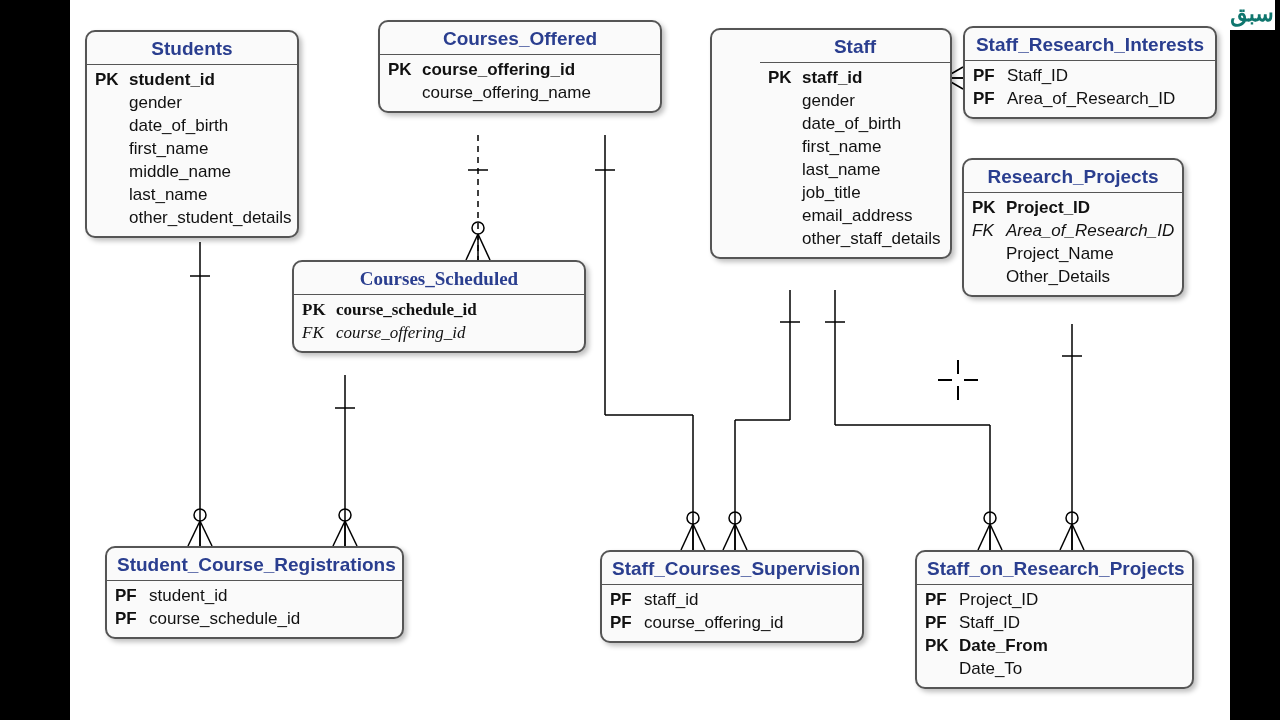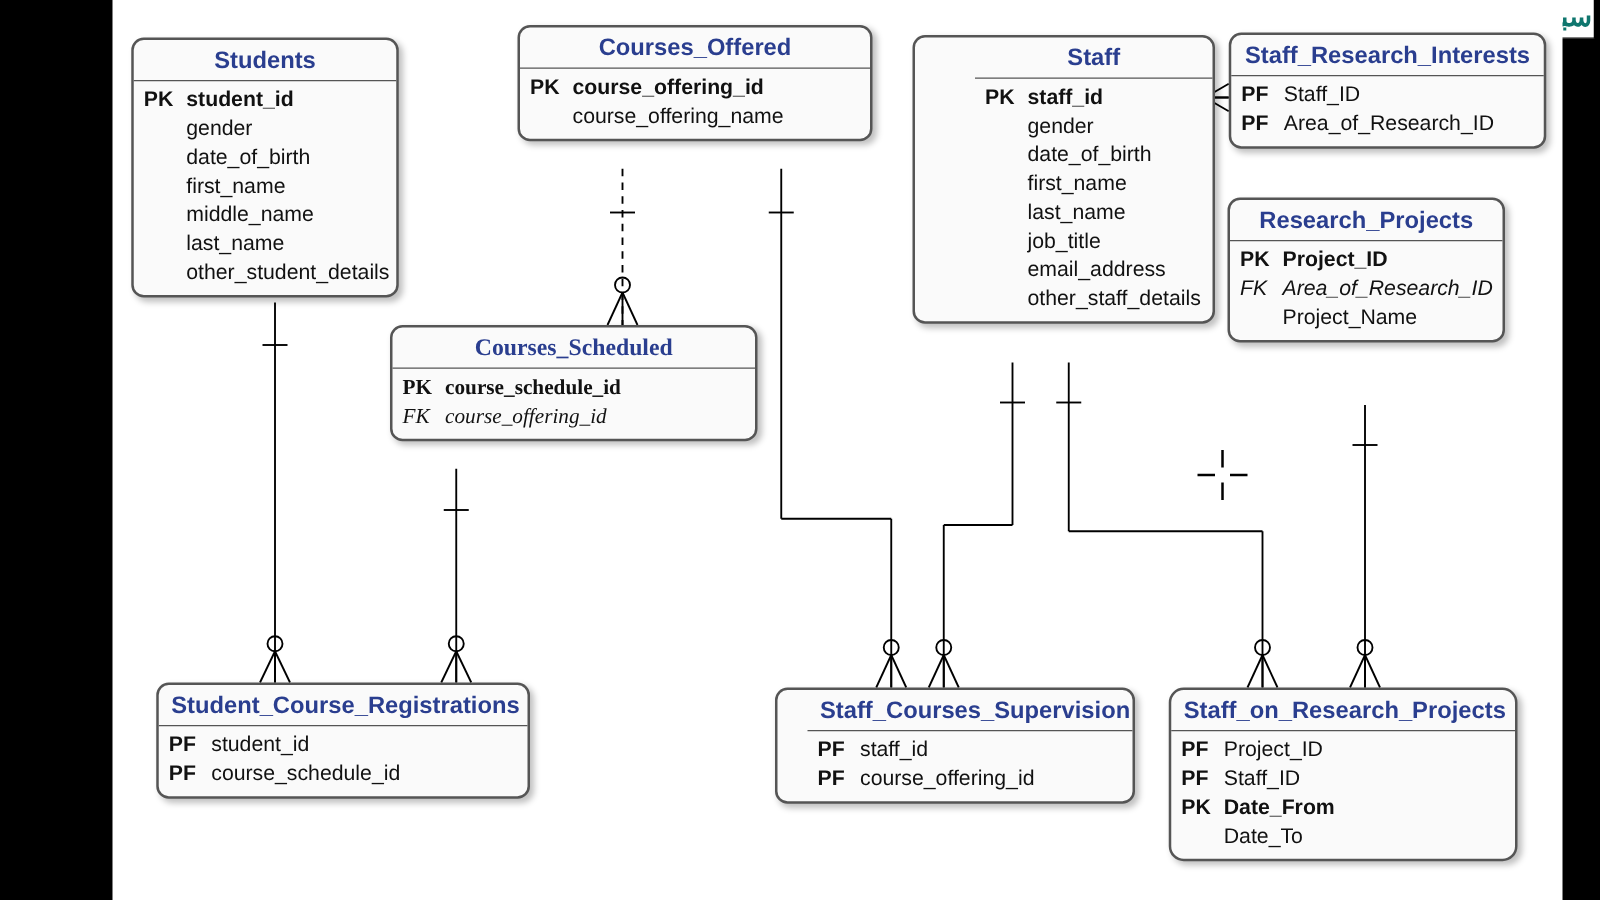--- a/index.html
+++ b/index.html
@@ -11,21 +11,20 @@
     font-family: Arial, sans-serif;
     overflow: hidden;
   }
   .canvas {
     position: absolute;
     left: 70px;
     top: 0;
     width: 1160px;
     height: 720px;
     background: #fff;
-    margin-left: 20px;
   }
   .entity {
     position: absolute;
     border: 2px solid #555;
     border-radius: 10px;
     background: #fafafa;
     box-shadow: 3px 3px 5px rgba(0,0,0,0.25);
   }
   .entity .title {
     font-weight: bold;
@@ -197,21 +196,21 @@
           <div class="attr">
             <span class="key"></span>
             <span class="name">last_name</span>
           </div>
           <div class="attr">
             <span class="key"></span>
             <span class="name">other_student_details</span>
           </div>
         </div>
       </div>
-      <div class="entity" style="left: 324px; top: 20px; width: 280px;">
+      <div class="entity" style="left: 308px; top: 20px; width: 280px;">
         <div class="title">Courses_Offered</div>
         <div class="attrs">
           <div class="attr">
             <span class="key">PK</span>
             <span class="name pk">course_offering_id</span>
           </div>
           <div class="attr">
             <span class="key"></span>
             <span class="name">course_offering_name</span>
           </div>
@@ -278,20 +277,24 @@
             <span class="name pk">Project_ID</span>
           </div>
           <div class="attr">
             <span class="key fk">FK</span>
             <span class="name fk">Area_of_Research_ID</span>
           </div>
           <div class="attr">
             <span class="key"></span>
             <span class="name">Project_Name</span>
           </div>
+          <div class="attr">
+            <span class="key"></span>
+            <span class="name">Other_Details</span>
+          </div>
         </div>
       </div>
       <div class="entity" style="left: 222px; top: 260px; width: 290px; font-family: Liberation Serif, serif;">
         <div class="title">Courses_Scheduled</div>
         <div class="attrs">
           <div class="attr">
             <span class="key">PK</span>
             <span class="name pk">course_schedule_id</span>
           </div>
           <div class="attr">
@@ -306,34 +309,34 @@
           <div class="attr">
             <span class="key">PF</span>
             <span class="name">student_id</span>
           </div>
           <div class="attr">
             <span class="key">PF</span>
             <span class="name">course_schedule_id</span>
           </div>
         </div>
       </div>
-      <div class="entity" style="left: 530px; top: 550px; width: 260px; padding-left: 24px;">
+      <div class="entity" style="left: 530px; top: 550px; width: 260px;">
         <div class="title">Staff_Courses_Supervision</div>
         <div class="attrs">
           <div class="attr">
             <span class="key">PF</span>
             <span class="name">staff_id</span>
           </div>
           <div class="attr">
             <span class="key">PF</span>
             <span class="name">course_offering_id</span>
           </div>
         </div>
       </div>
-      <div class="entity" style="left: 845px; top: 550px; width: 275px; border-radius: 12px;">
+      <div class="entity" style="left: 845px; top: 550px; width: 275px;">
         <div class="title">Staff_on_Research_Projects</div>
         <div class="attrs">
           <div class="attr">
             <span class="key">PF</span>
             <span class="name">Project_ID</span>
           </div>
           <div class="attr">
             <span class="key">PF</span>
             <span class="name">Staff_ID</span>
           </div>

